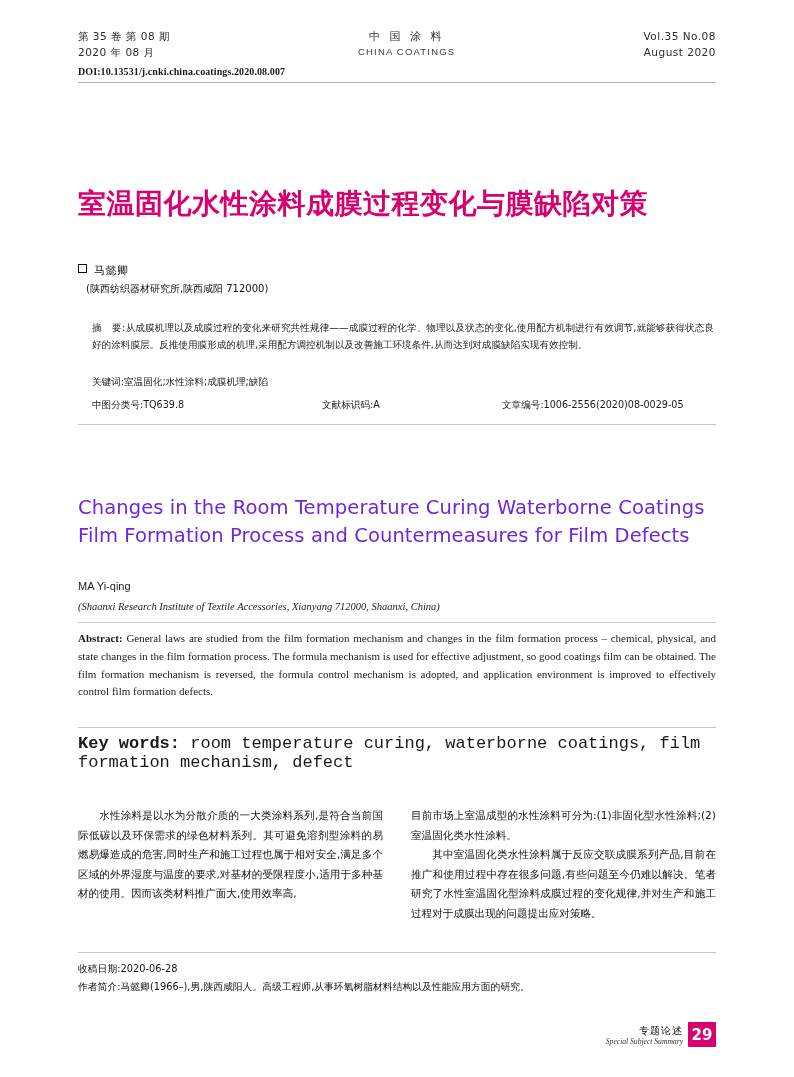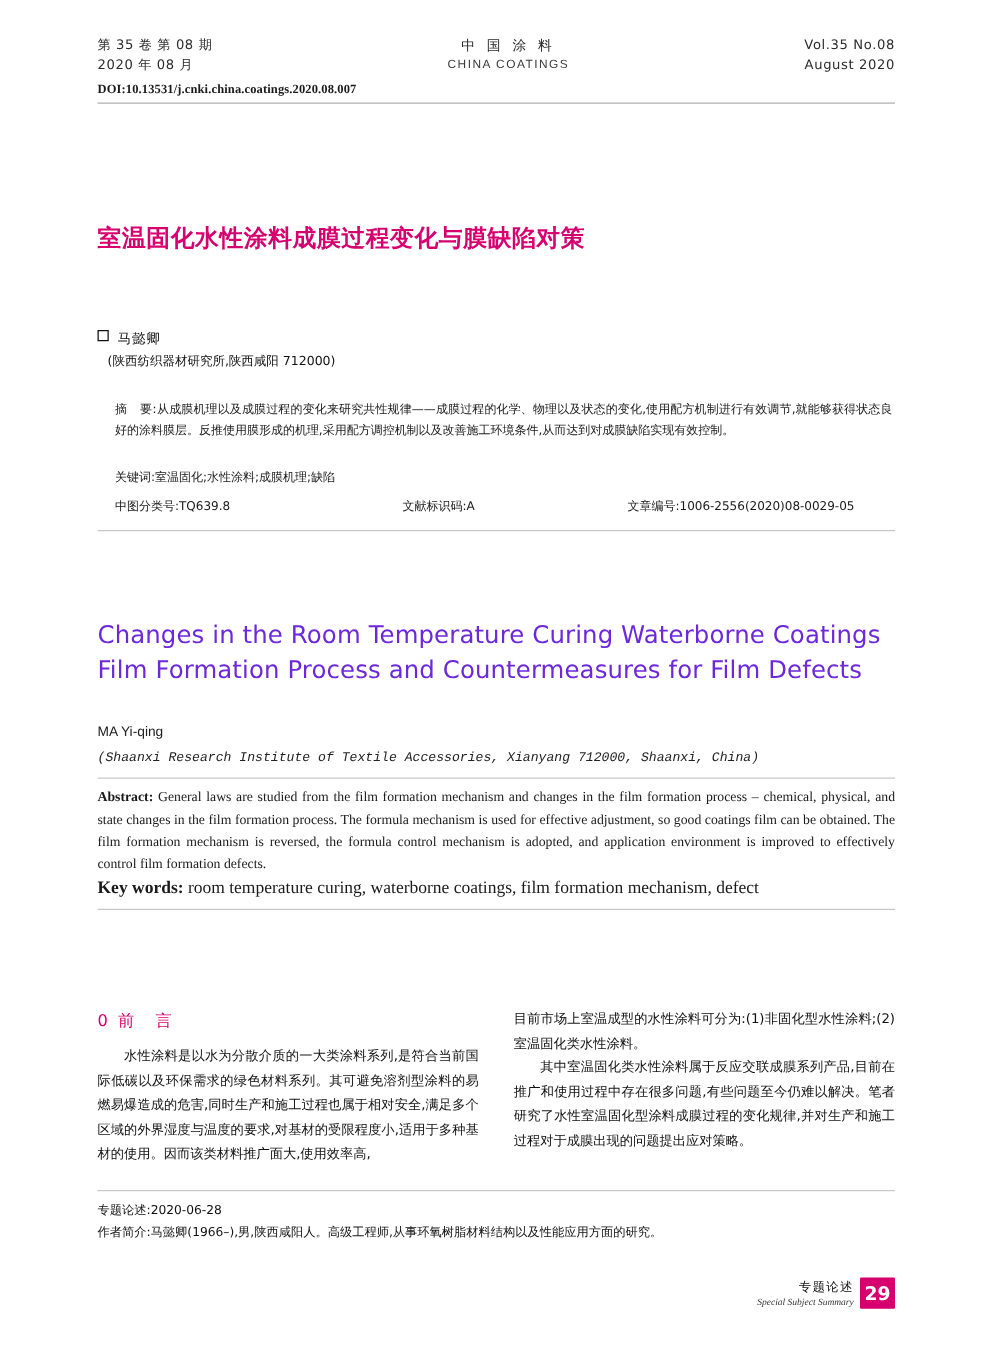--- a/index.html
+++ b/index.html
@@ -79,21 +79,21 @@
   }
 
   
   .title-cn {
     position: absolute;
     left: 78px;
     top: 165px;
     width: 640px;
     font-family: "DejaVu Sans", sans-serif;
     font-weight: bold;
-    font-size: 19px;
+    font-size: 28px;
     line-height: 1.42;
     color: #d6006f;
     letter-spacing: 0.5px;
   }
 
   .author-cn {
     position: absolute;
     left: 78px;
     top: 263px;
     font-family: "DejaVu Sans", sans-serif;
@@ -181,21 +181,21 @@
     left: 78px;
     top: 580px;
     font-family: Liberation Sans, sans-serif;
     font-size: 11px;
     color: #222;
   }
   .affil-en {
     position: absolute;
     left: 78px;
     top: 601px;
-    font-family: Liberation Mono, monospace;
+    font-family: Liberation Serif, serif;
     font-style: italic;
     font-size: 10.5px;
     color: #222;
   }
   .rule-en-top {
     position: absolute;
     left: 78px;
     top: 622px;
     width: 638px;
     height: 1px;
@@ -209,24 +209,24 @@
     font-family: "Liberation Serif", serif;
     font-size: 11px;
     line-height: 1.62;
     color: #1a1a1a;
     text-align: justify;
   }
   .abs-en b { font-weight: bold; }
   .kw-en {
     position: absolute;
     left: 78px;
-    top: 703px;
-    width: 638px;
-    font-family: Liberation Serif, serif;
-    font-size: 14px;
+    top: 734px;
+    width: 638px;
+    font-family: Liberation Mono, monospace;
+    font-size: 17px;
     color: #1a1a1a;
   }
   .rule-en-bot {
     position: absolute;
     left: 78px;
     top: 727px;
     width: 638px;
     height: 1px;
     background: #c9c9c9;
   }
@@ -374,36 +374,32 @@
   </div>
 
   <div class="kw-en">
     <b>Key words:</b>
     <span>room temperature curing, waterborne coatings, film formation mechanism, defect</span>
   </div>
   <div class="rule-en-bot"></div>
 
   <div class="body-cols">
     <div class="col-body">
-      <div class="sec-head">
-        <span>0</span>
-        <span>前　言</span>
-      </div>
       <p class="para" style="margin:0">水性涂料是以水为分散介质的一大类涂料系列,是符合当前国际低碳以及环保需求的绿色材料系列。其可避免溶剂型涂料的易燃易爆造成的危害,同时生产和施工过程也属于相对安全,满足多个区域的外界湿度与温度的要求,对基材的受限程度小,适用于多种基材的使用。因而该类材料推广面大,使用效率高,</p>
     </div>
     <div class="col-body">
       <p style="margin:0">目前市场上室温成型的水性涂料可分为:(1)非固化型水性涂料;(2)室温固化类水性涂料。</p>
       <p class="para" style="margin:0">其中室温固化类水性涂料属于反应交联成膜系列产品,目前在推广和使用过程中存在很多问题,有些问题至今仍难以解决。笔者研究了水性室温固化型涂料成膜过程的变化规律,并对生产和施工过程对于成膜出现的问题提出应对策略。</p>
     </div>
   </div>
 
   <div class="rule-foot"></div>
   <div class="foot-note">
     <div>
-      <span>专题论述:</span><span>2020-06-28</span>
+      <span>收稿日期:</span><span>2020-06-28</span>
     </div>
     <div>
       <span>作者简介:</span><span>马懿卿(1966–),男,陕西咸阳人。高级工程师,从事环氧树脂材料结构以及性能应用方面的研究。</span>
     </div>
   </div>
 
   <div class="page-tab">
     <div class="labels">
       <div class="tab-cn">专题论述</div>
       <div class="tab-en">Special Subject Summary</div>

